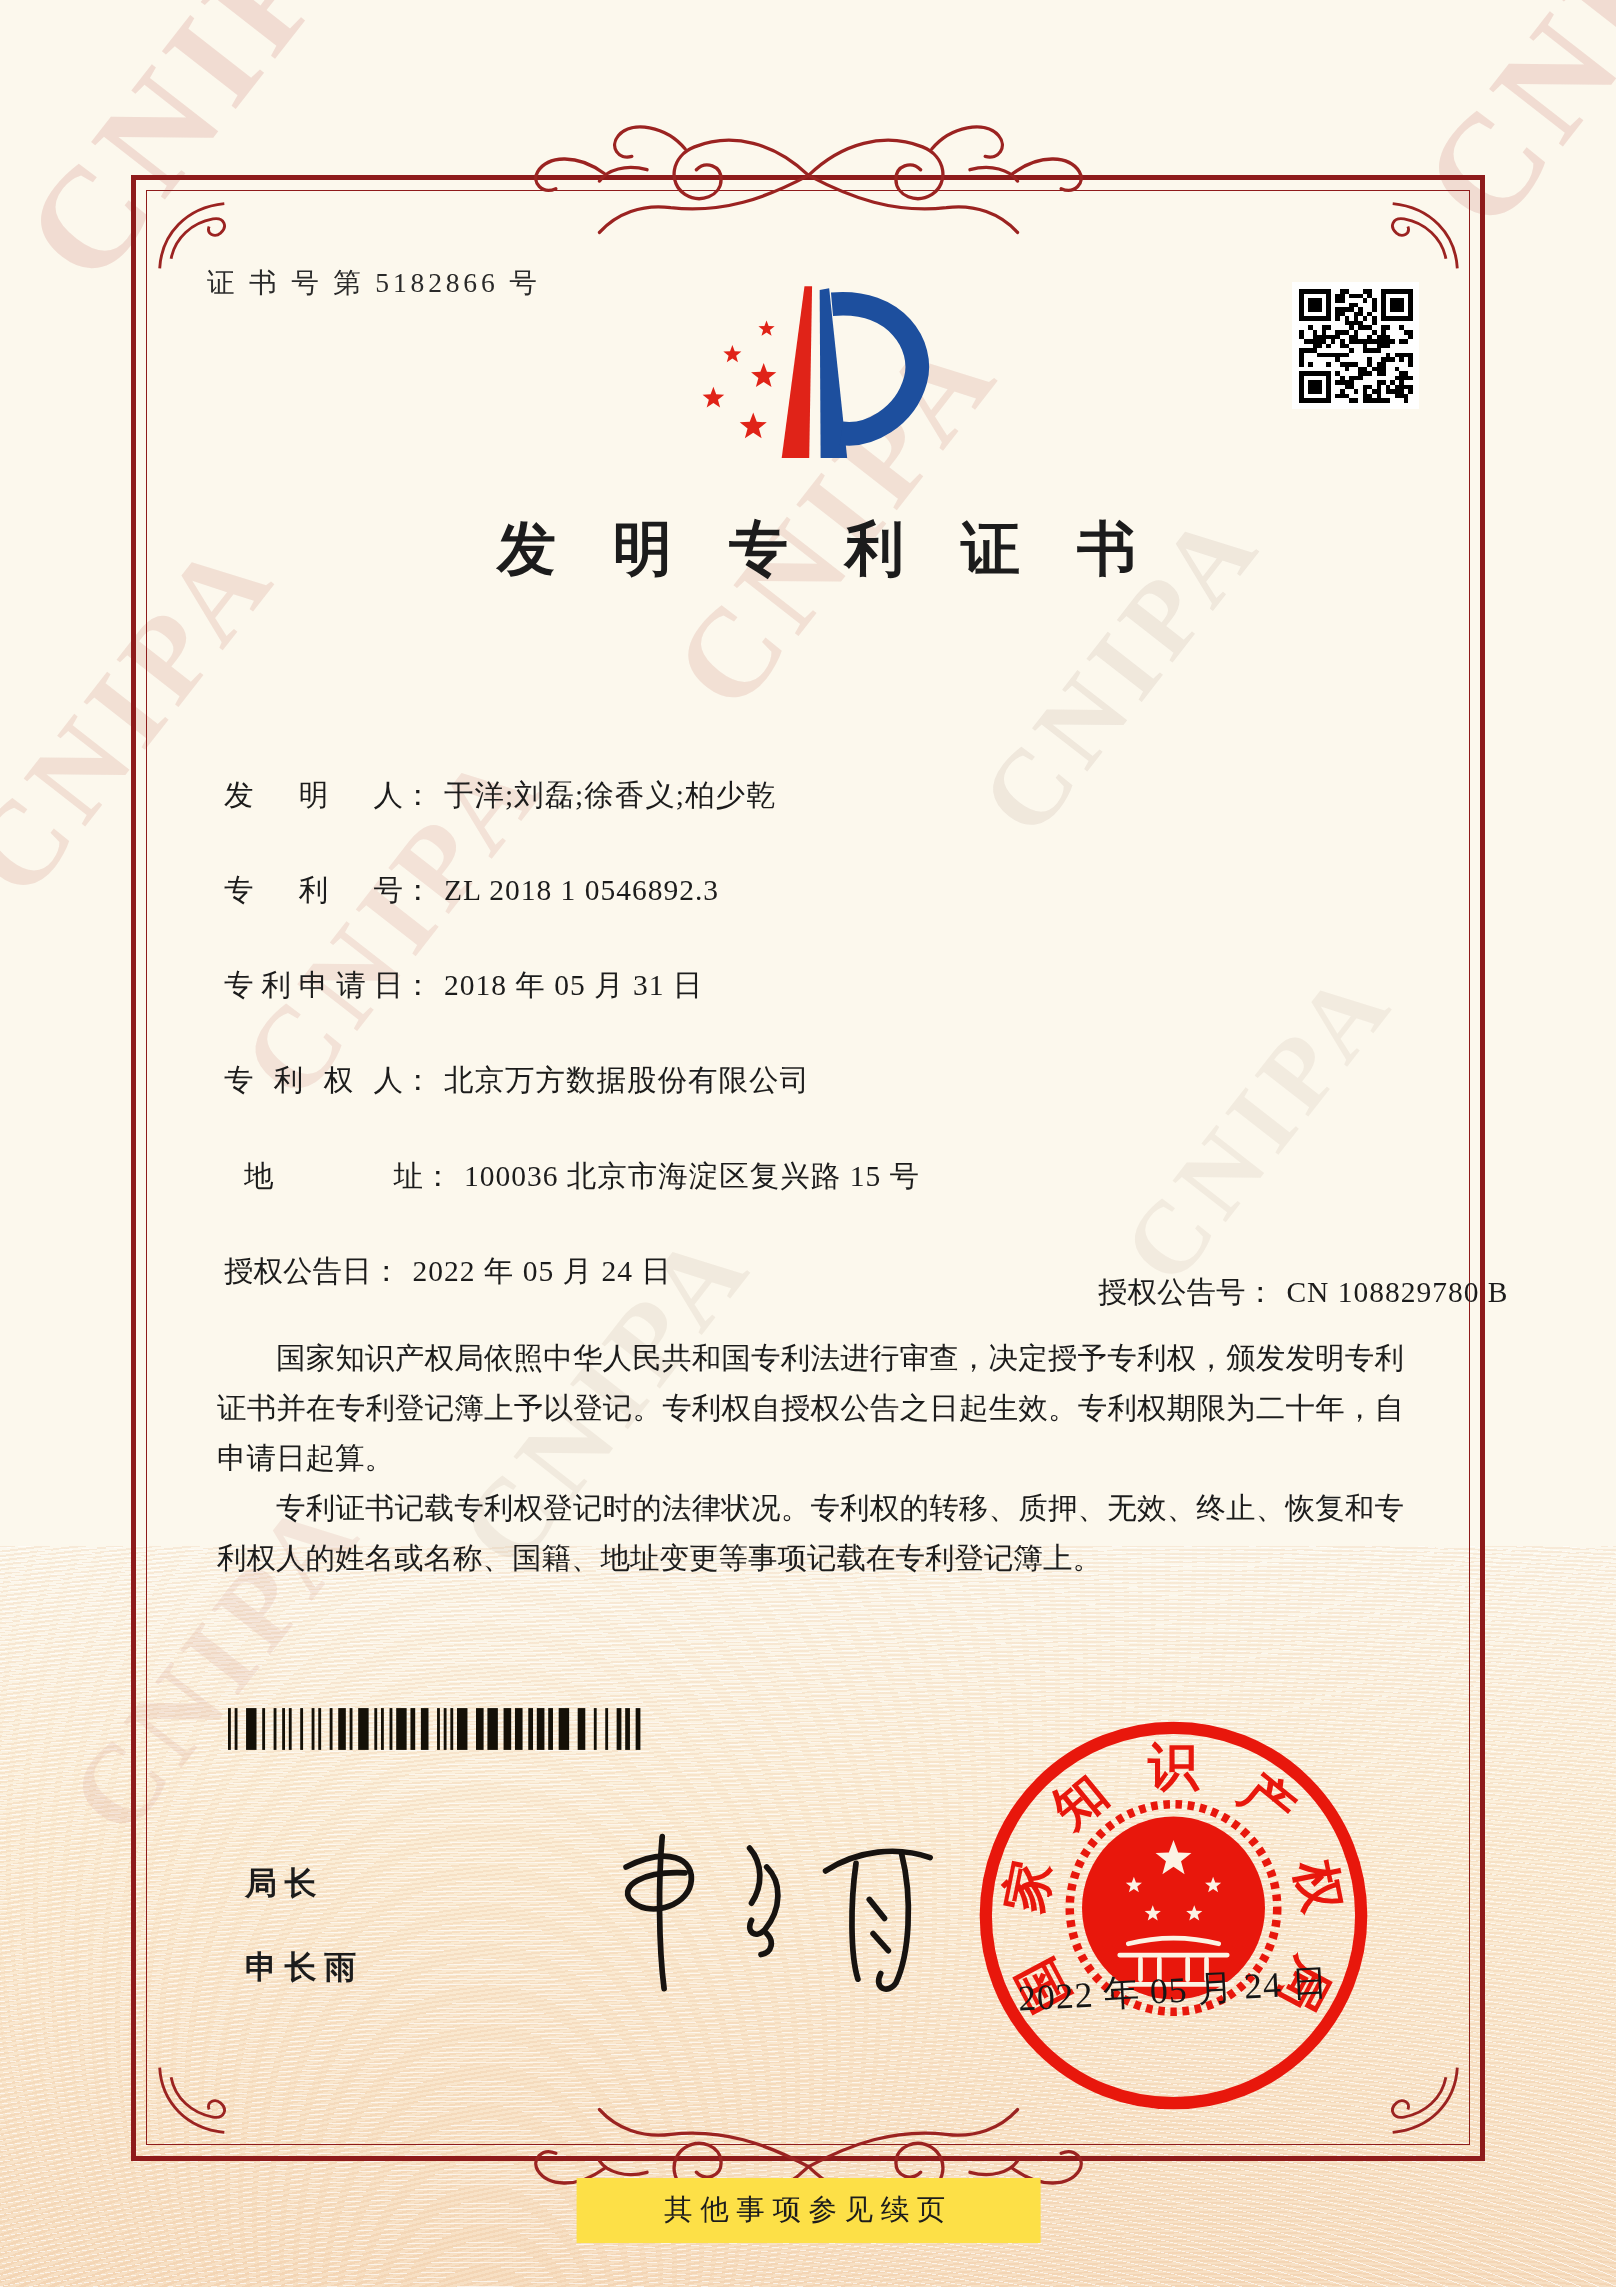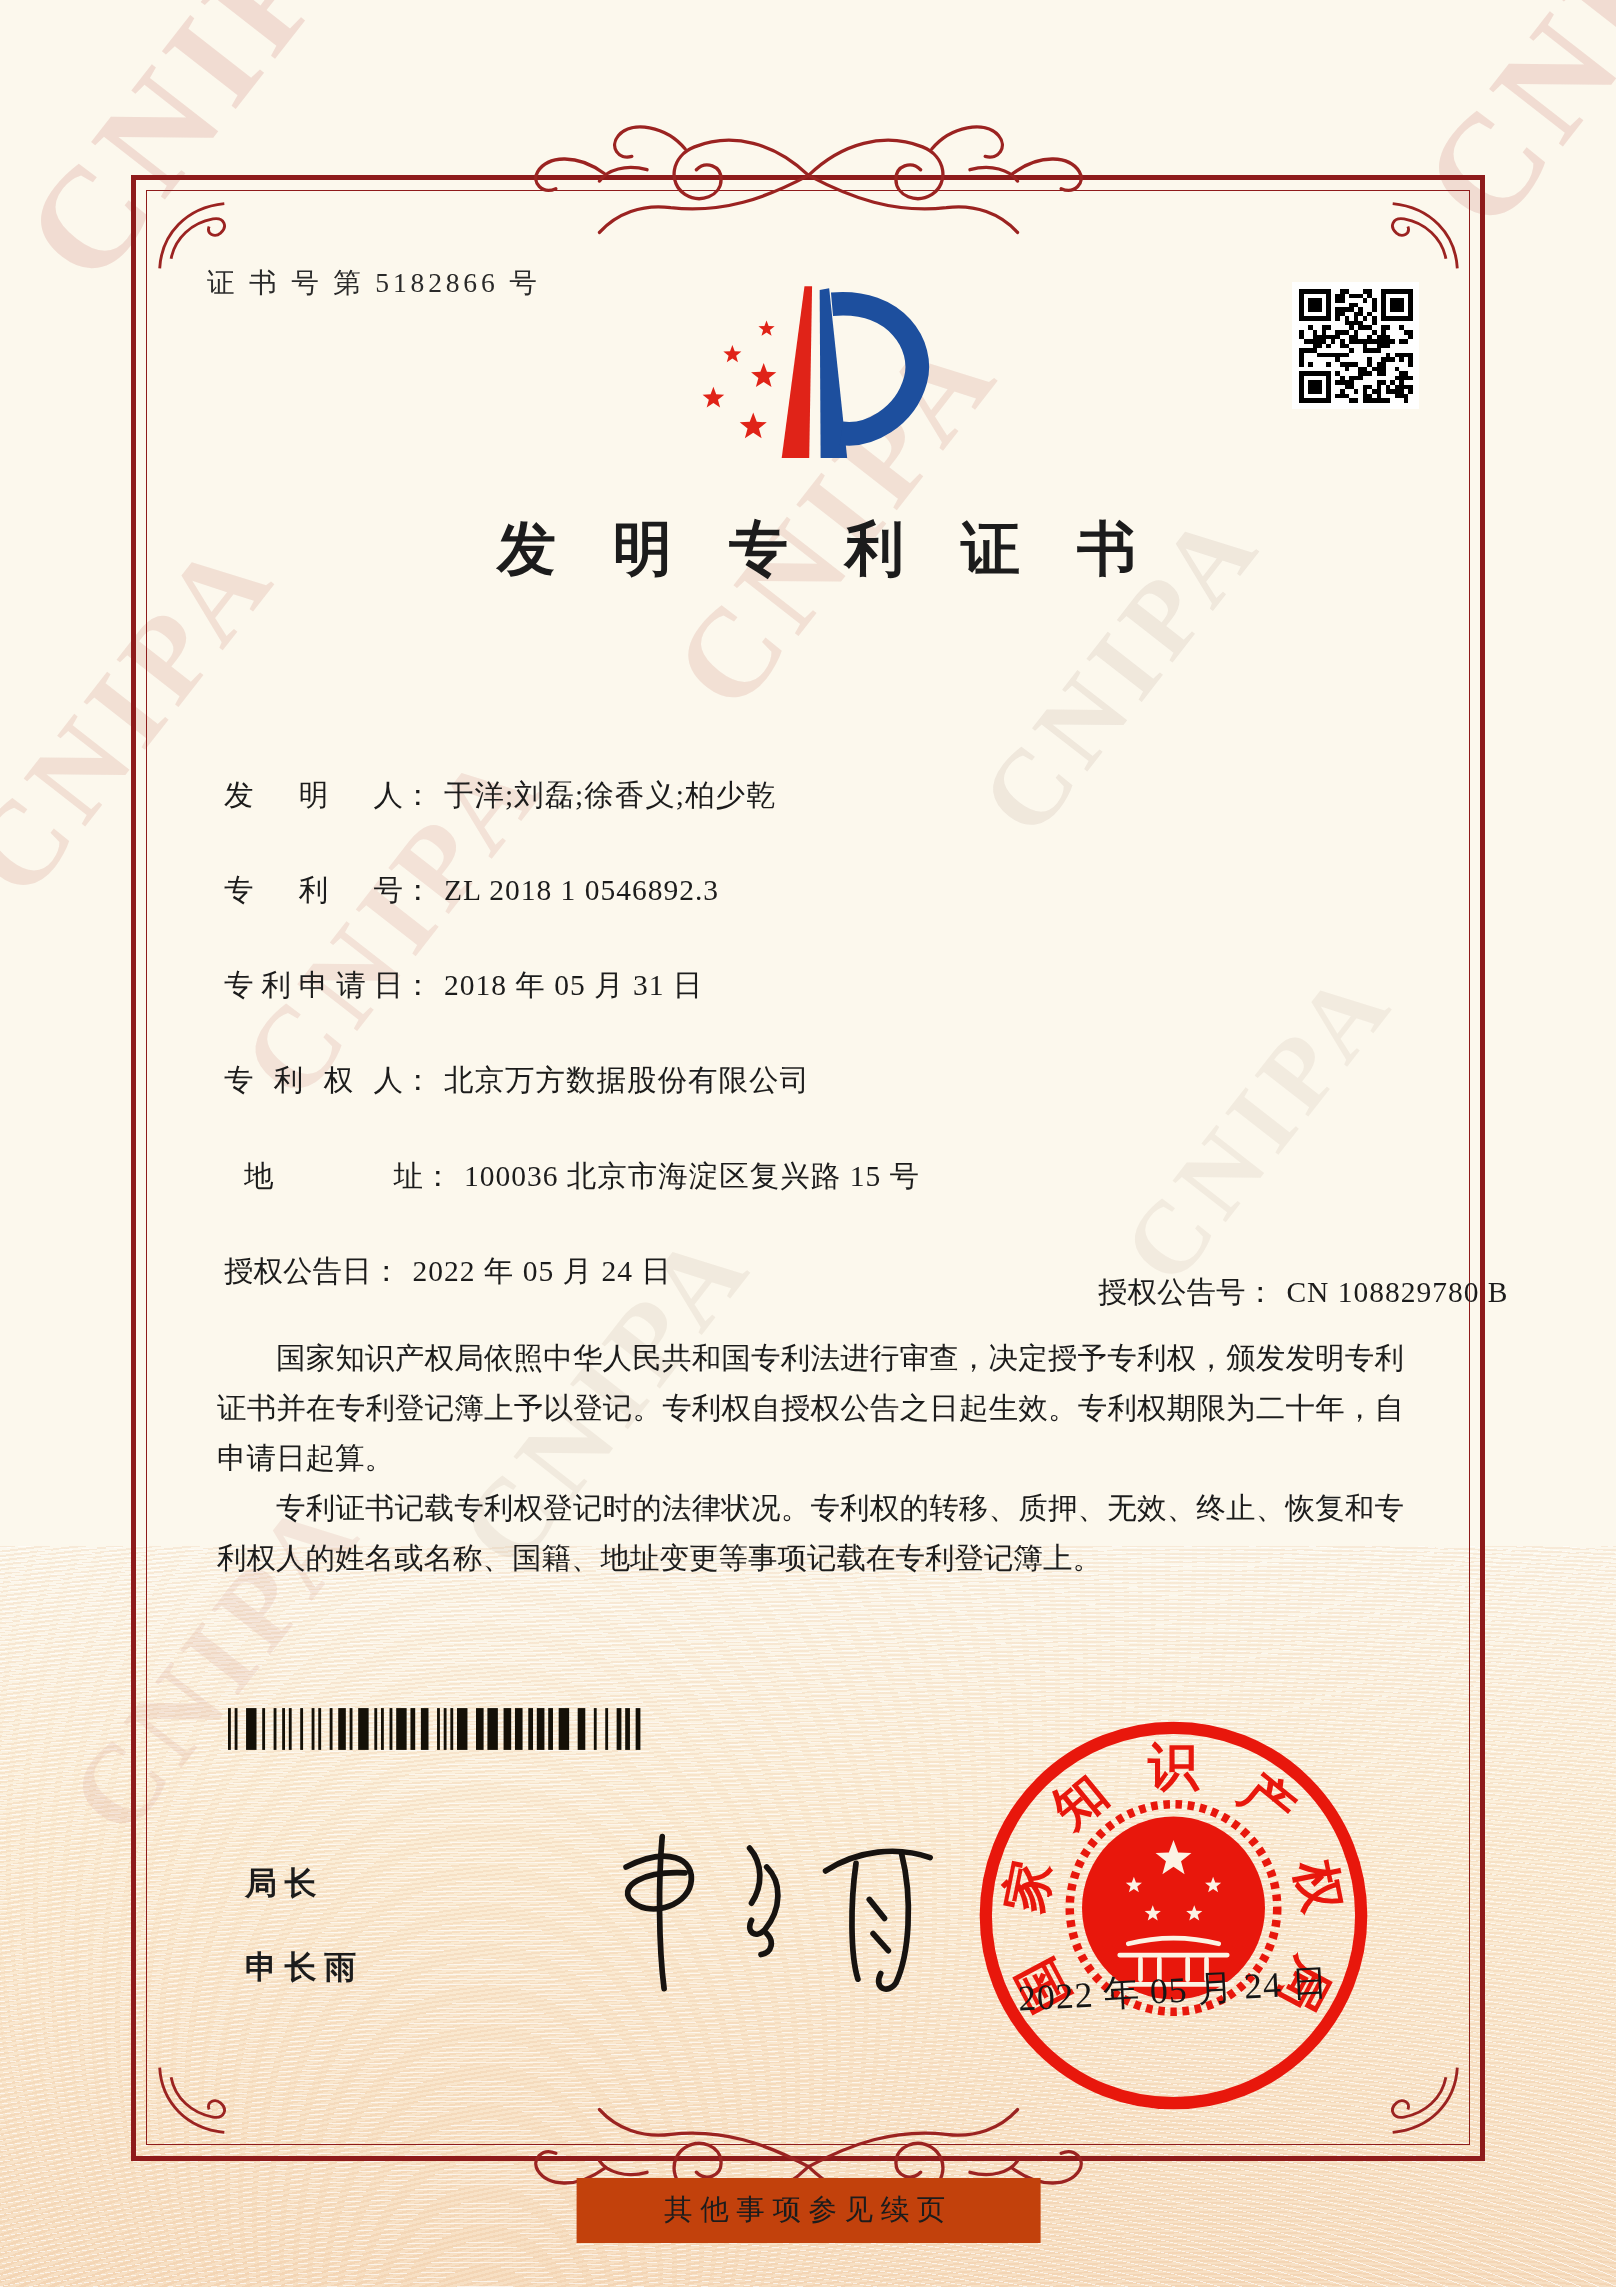--- a/index.html
+++ b/index.html
@@ -69,21 +69,21 @@
   }
   .signer div{margin-bottom:40px;}
   .sig{position:absolute;left:571px;top:1812px;z-index:3;}
   .seal{position:absolute;left:966px;top:1708px;z-index:4;}
   .pageno{
     position:absolute;left:0;top:2092px;width:1617px;z-index:3;
     text-align:center;font-size:26px;letter-spacing:4.8px;color:#222;
   }
   .note{
     position:absolute;left:50%;top:2178px;transform:translateX(-50%);z-index:5;
-    background:#c2410c;padding:13.3px 88px;font-size:28.5px;letter-spacing:7.6px;
+    background:#fde047;padding:13.3px 88px;font-size:28.5px;letter-spacing:7.6px;
     white-space:nowrap;
   }
 </style>
 </head>
 <body>
 
 <div class="page">
 
   <div class="waves"></div>
 

